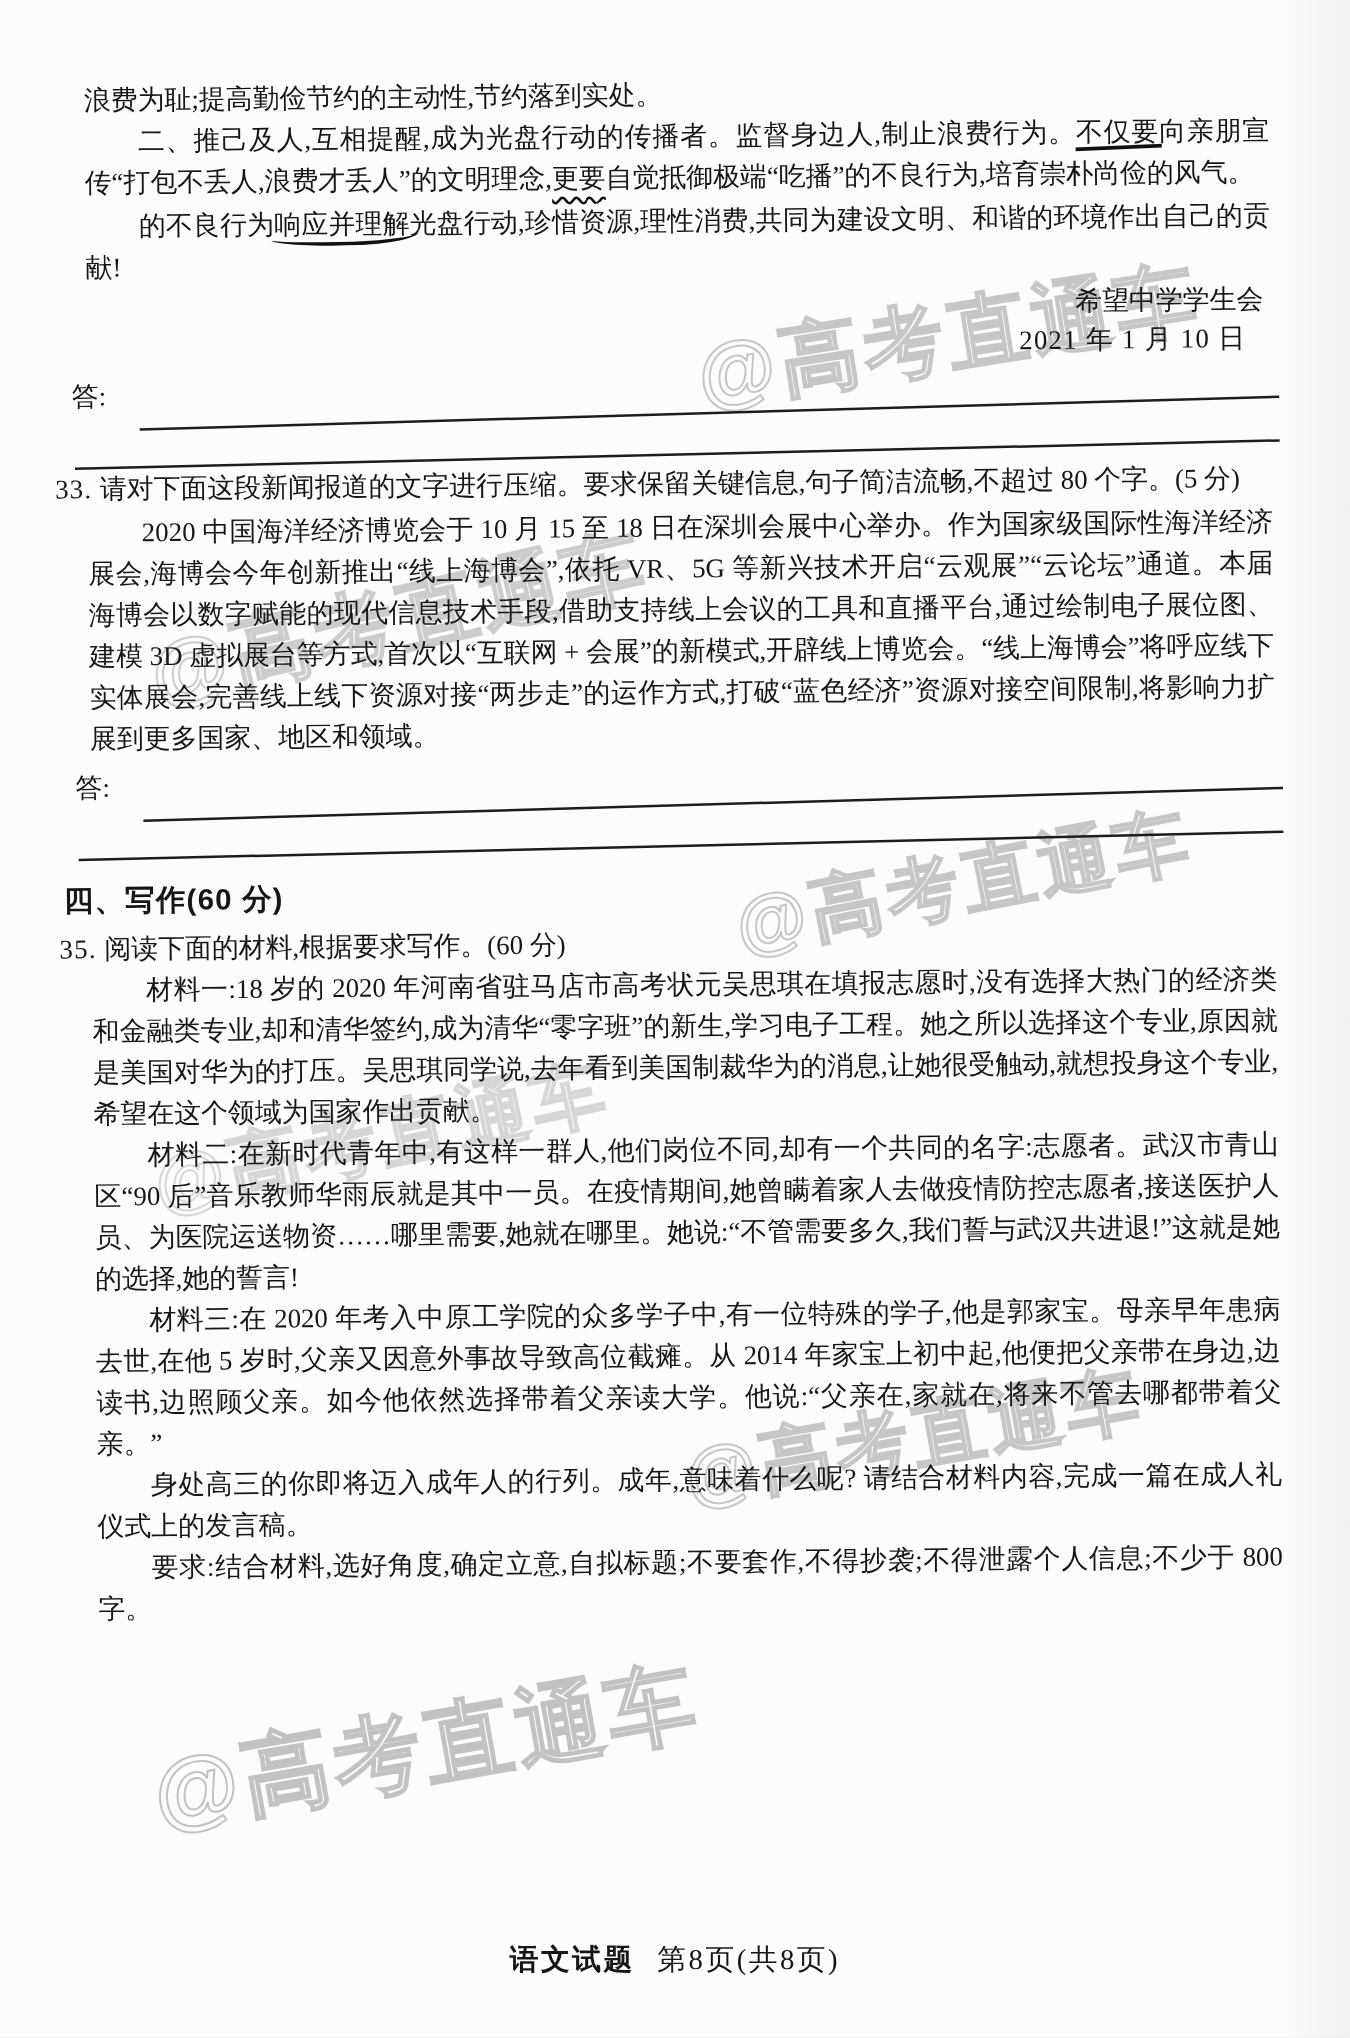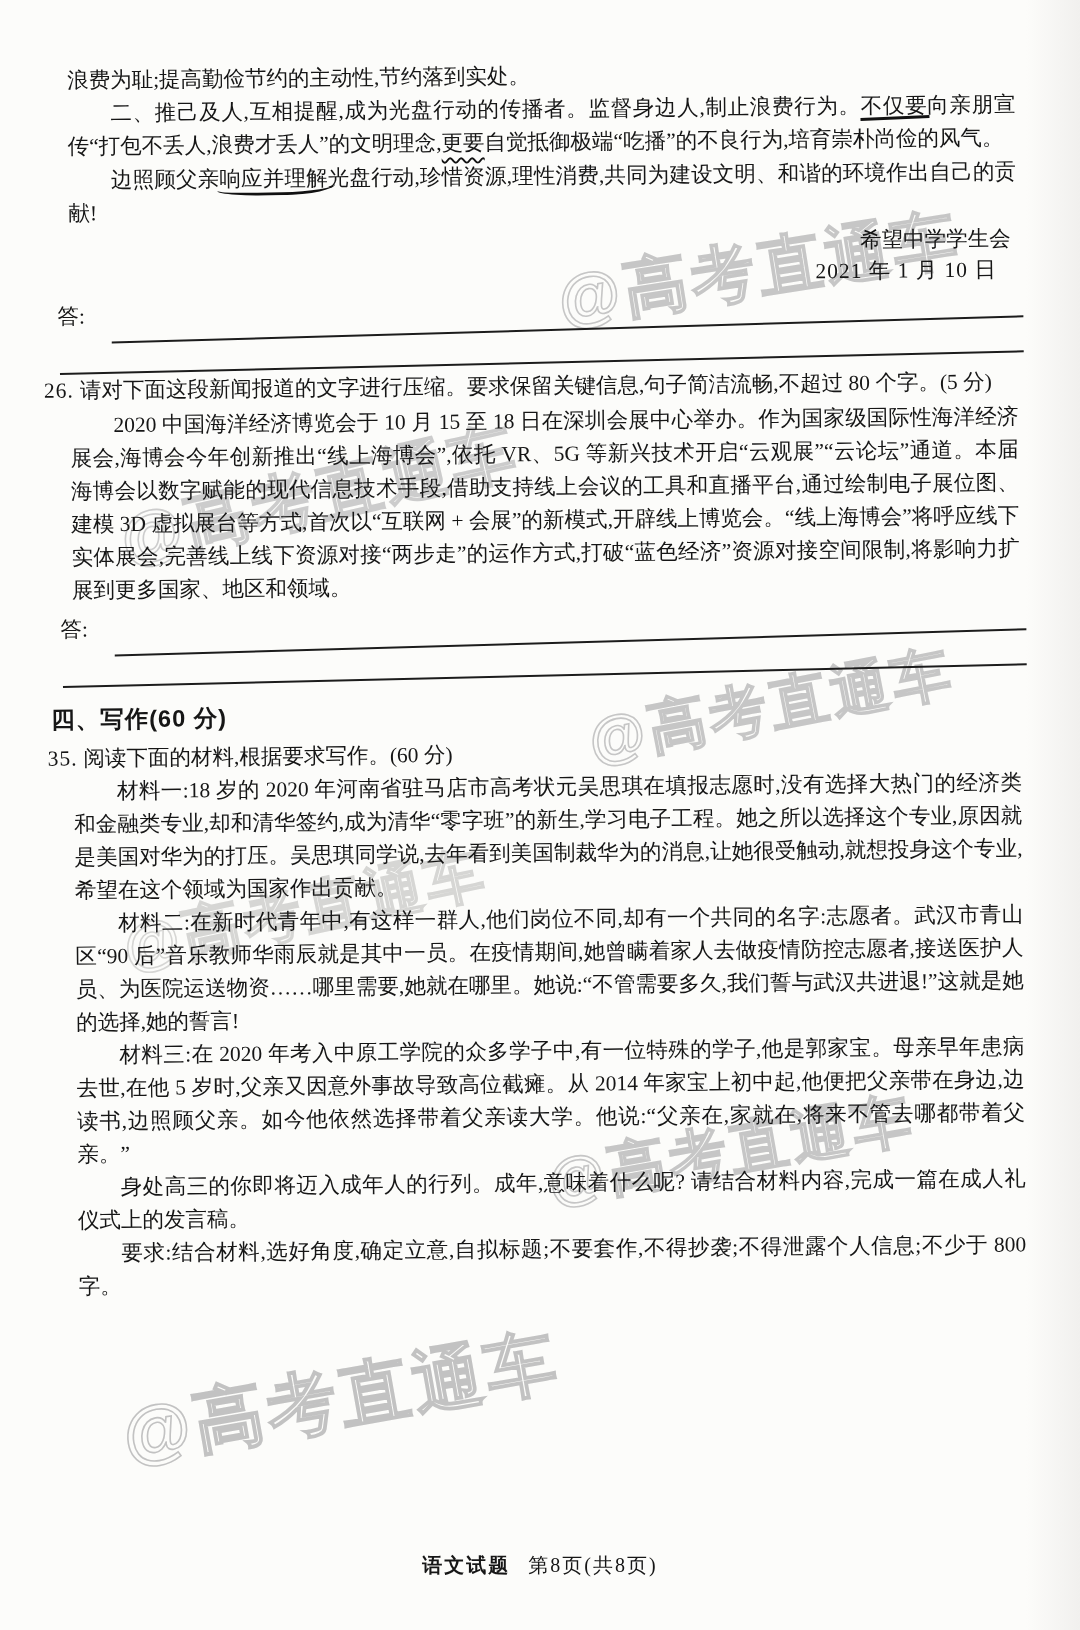--- a/index.html
+++ b/index.html
@@ -72,21 +72,21 @@
     font-size:23.5px;
     margin:20px 0 6px -22px;
     letter-spacing:1px;
   }
   .q-block { margin-top:4px; }
   .passage-gap { margin-top:2px; }
   
   .footer {
     position:absolute; left:0; right:0; top:1552px;
     text-align:center; z-index:2;
-    font-size:20px; letter-spacing:2px;
+    font-size:23px; letter-spacing:2px;
   }
   .footer .f-title { font-family:"Liberation Sans","DejaVu Sans",sans-serif; font-weight:bold; padding-right:18px; }
   .footer .f-page { font-family:"Liberation Serif","DejaVu Serif",serif; }
 </style>
 </head>
 <body>
 
 <div class="page">
 
   <div class="wm wm1">@高考直通车</div>
@@ -96,36 +96,36 @@
   <div class="wm wm5">@高考直通车</div>
   <div class="wm wm6">@高考直通车</div>
 
   <div class="content">
     <div class="body-text">
 
       <p>浪费为耻;提高勤俭节约的主动性,节约落到实处。</p>
 
       <p class="indent"><span>二、推己及人,互相提醒,成为光盘行动的传播者。监督身边人,制止浪费行为。</span><span class="ul-straight">不仅要</span><span>向亲朋宣传“打包不丢人,浪费才丢人”的文明理念,</span><span class="ul-wavy">更要</span><span>自觉抵御极端“吃播”的不良行为,培育崇朴尚俭的风气。</span></p>
 
-      <p class="indent"><span>边照顾父亲</span><span class="ul-swoosh">响应并理解</span><span>光盘行动,珍惜资源,理性消费,共同为建设文明、和谐的环境作出自己的贡献!</span></p>
+      <p class="indent"><span>的不良行为</span><span class="ul-swoosh">响应并理解</span><span>光盘行动,珍惜资源,理性消费,共同为建设文明、和谐的环境作出自己的贡献!</span></p>
 
       <div class="sign-block">
         <div>希望中学学生会</div>
         <div class="sign-date">2021 年 1 月 10 日</div>
       </div>
 
       <div class="answer-row">
         <span class="answer-label">答:</span>
         <div class="ans-line after-label"></div>
       </div>
       <div class="answer-row second">
         <div class="ans-line full"></div>
       </div>
 
-      <p class="hang q-block"><span class="num">26.</span><span>请对下面这段新闻报道的文字进行压缩。要求保留关键信息,句子简洁流畅,不超过 80 个字。(5 分)</span></p>
+      <p class="hang q-block"><span class="num">33.</span><span>请对下面这段新闻报道的文字进行压缩。要求保留关键信息,句子简洁流畅,不超过 80 个字。(5 分)</span></p>
       <p class="indent passage-gap">2020 中国海洋经济博览会于 10 月 15 至 18 日在深圳会展中心举办。作为国家级国际性海洋经济展会,海博会今年创新推出“线上海博会”,依托 VR、5G 等新兴技术开启“云观展”“云论坛”通道。本届海博会以数字赋能的现代信息技术手段,借助支持线上会议的工具和直播平台,通过绘制电子展位图、建模 3D 虚拟展台等方式,首次以“互联网 + 会展”的新模式,开辟线上博览会。“线上海博会”将呼应线下实体展会,完善线上线下资源对接“两步走”的运作方式,打破“蓝色经济”资源对接空间限制,将影响力扩展到更多国家、地区和领域。</p>
 
       <div class="answer-row">
         <span class="answer-label">答:</span>
         <div class="ans-line after-label"></div>
       </div>
       <div class="answer-row second">
         <div class="ans-line full"></div>
       </div>
 

